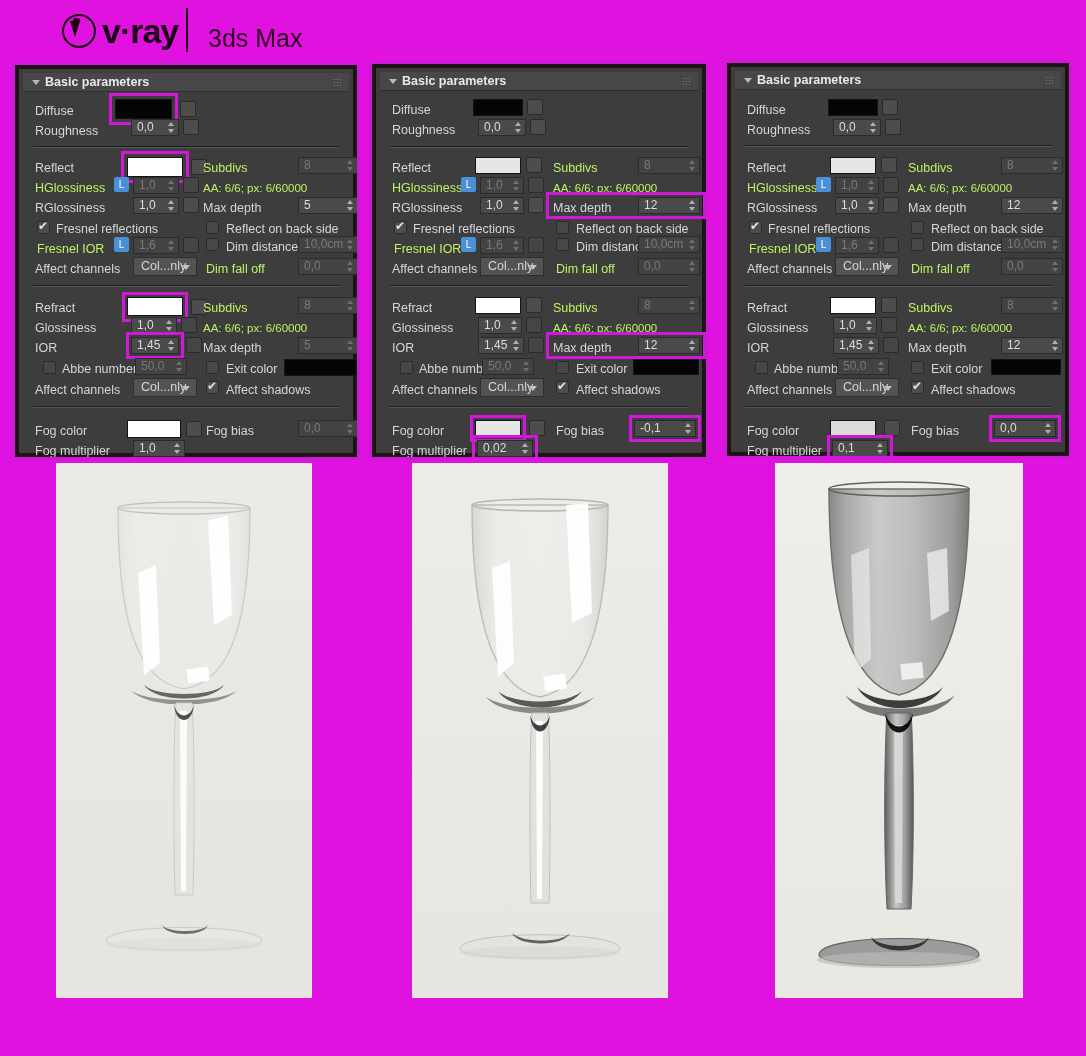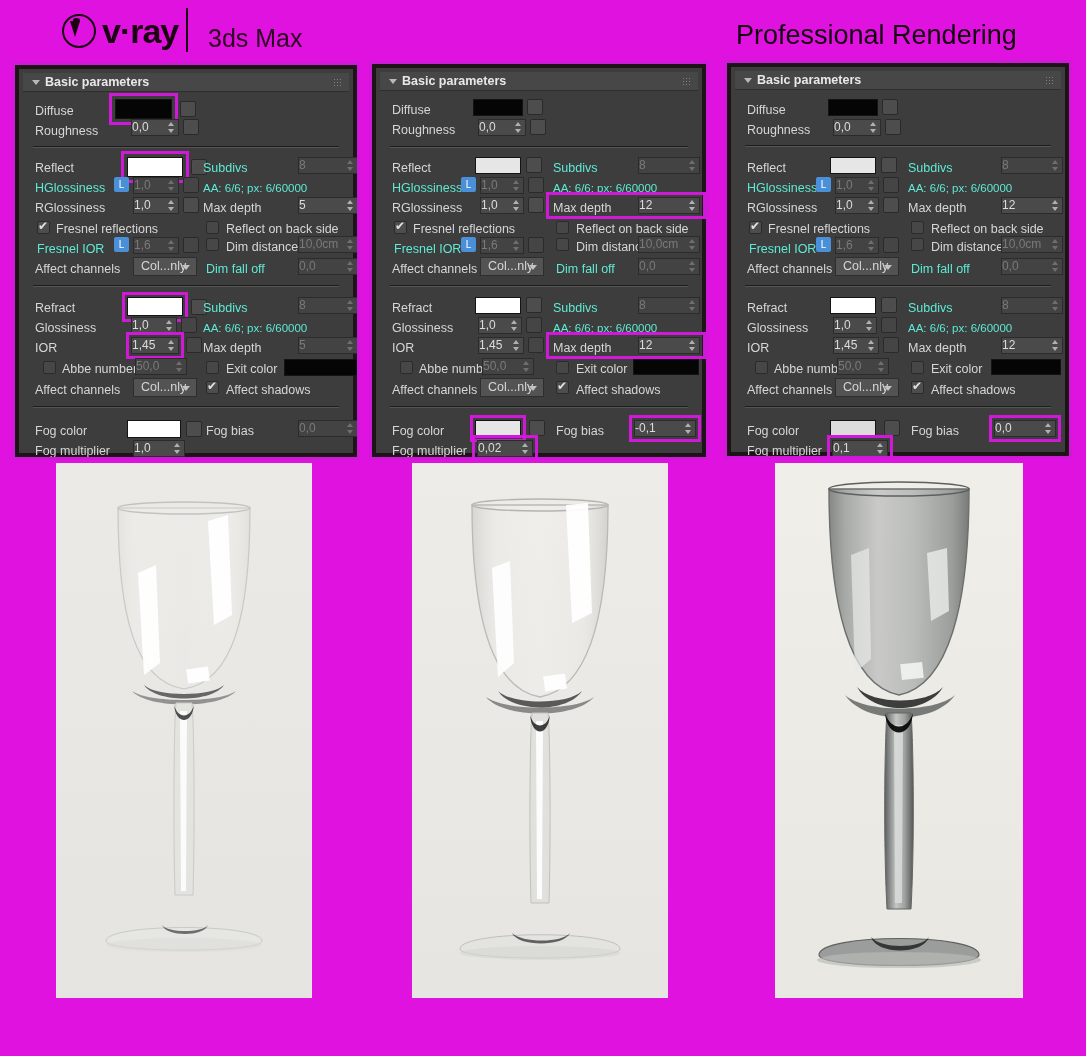--- a/index.html
+++ b/index.html
@@ -93,21 +93,21 @@
   .sep {
     position: absolute; height: 0; left: 10px; right: 10px;
     border-top: 1px solid #1d1d1d;
     border-bottom: 1px solid #555;
   }
 
   .lbl {
     position: absolute; font-size: 12.5px; color: #d6d6d6;
     white-space: nowrap; line-height: 14px;
   }
-  .lbl.dim { color: #5eead4; text-align: right; }
+  .lbl.dim { color: #bef264; text-align: right; }
 
   
   .swatch {
     position: absolute; border: 1px solid #141414;
   }
   .swatch.black { background: #050505; }
   .swatch.white { background: #ffffff; }
   .swatch.offwhite { background: #e6e6e6; }
   .swatch.lightgrey { background: #dcdcdc; }
 
@@ -116,20 +116,21 @@
     position: absolute; width: 16px; height: 16px;
     background: #4d4d4d; border: 1px solid #2a2a2a; border-radius: 2px;
   }
   .mapbtn.dim { background: #454545; }
 
   
   .spin {
     position: absolute; height: 17px;
     background: #4a4a4a; border: 1px solid #2b2b2b;
     color: #dcdcdc; font-size: 12px; line-height: 15px;
+    padding-left: 5px;
   }
   .spin.dim { color: #7a7a7a; background: #434343; }
   .spin .arrows {
     position: absolute; right: 2px; top: 1px; width: 9px; height: 13px;
   }
   .spin .arrows::before, .spin .arrows::after {
     content: ""; position: absolute; left: 1px;
     width: 0; height: 0;
     border-left: 3.5px solid transparent; border-right: 3.5px solid transparent;
   }
@@ -180,21 +181,20 @@
 </head>
 <body>
 
 <div class="header">
   <div class="hdr-logo">
     <div class="vray-mark"></div>
     <div class="vray-word">v·ray</div>
   </div>
   <div class="hdr-divider"></div>
   <div class="hdr-maxlabel">3ds Max</div>
-  <div class="hdr-title3">Professional Rendering</div>
 </div>
 
 <div class="panel" id="p1" style="left:12px; top:62px; width:348px; height:398px;">
   <div class="inner">
     <div class="panel-body">
 
       <div class="rollout-title">
         <span class="rollout-arrow"></span>
         <span>Basic parameters</span>
         <span class="rollout-grip"></span>

